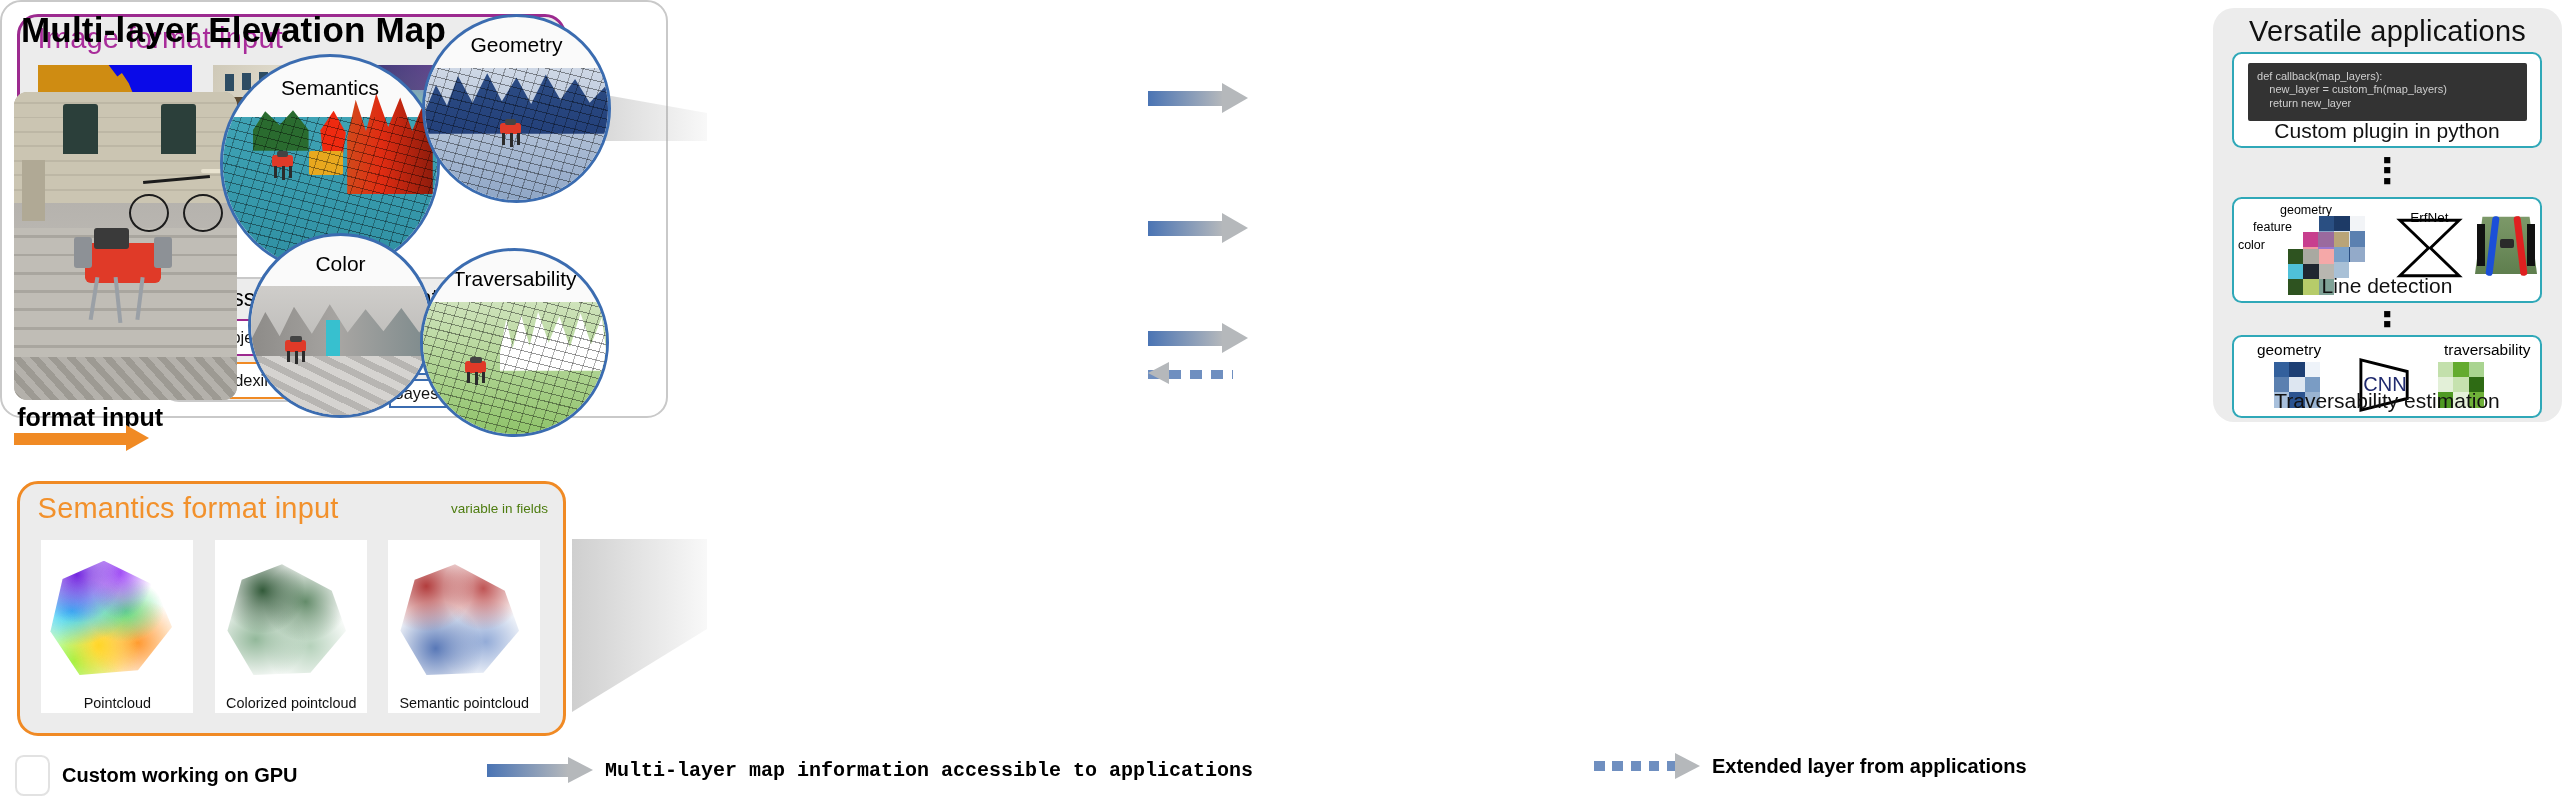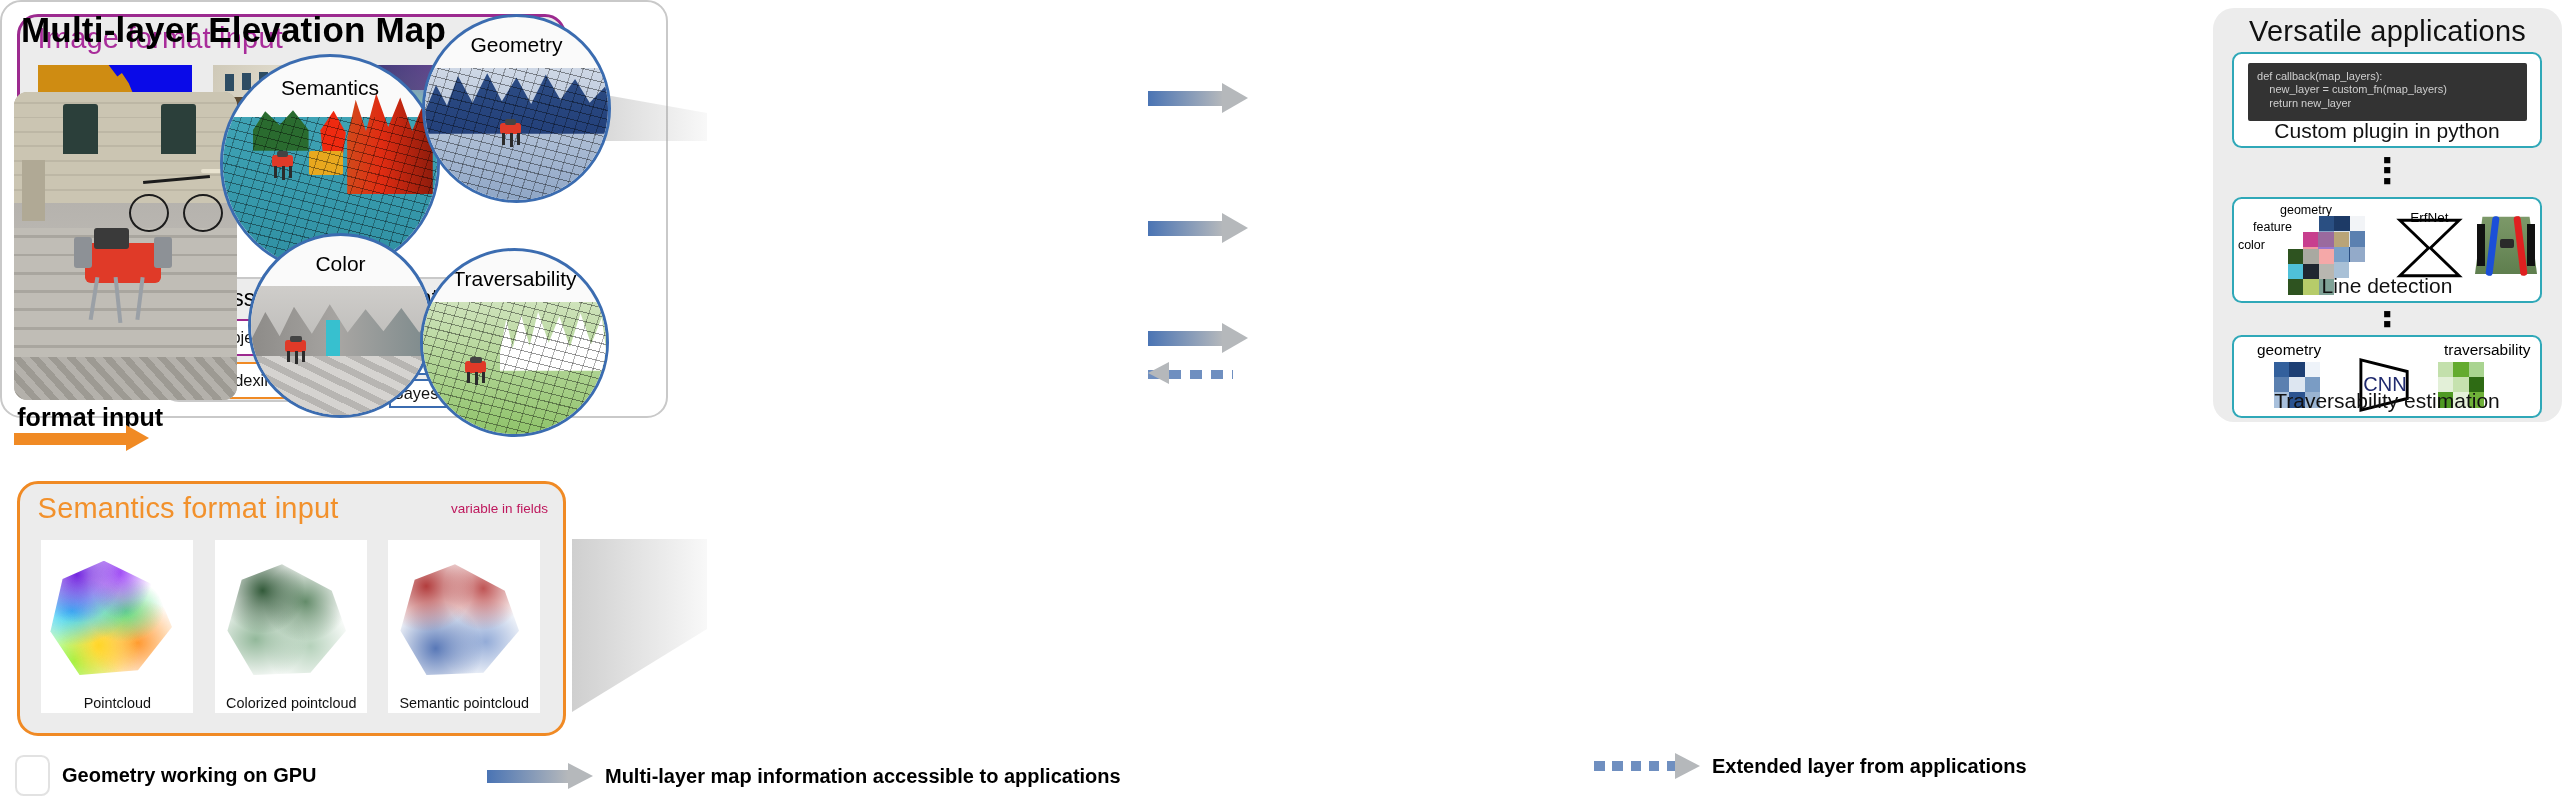--- a/index.html
+++ b/index.html
@@ -66,21 +66,21 @@
   .subbox{position:absolute;background:#fff;box-sizing:border-box;text-align:center;font-size:16.4px;color:#111;
           display:flex;align-items:center;justify-content:center;}
 
   .blkarrow{position:absolute;height:3.9px;background:#000;}
   .blkarrow:after{content:"";position:absolute;right:-12.5px;top:-7.7px;width:0;height:0;
      border-top:9.6px solid transparent;border-bottom:9.6px solid transparent;border-left:13.5px solid #000;}
 
   
   #pc-input{left:17.3px;top:481px;width:549px;height:255px;border:3.9px solid #f08a24;}
   #pc-input .panel-title{position:absolute;left:17.3px;top:7.7px;color:#f2912c;}
-  #pc-var{position:absolute;right:15.4px;top:17.3px;font-size:13.5px;color:#be185d;}
+  #pc-var{position:absolute;right:15.4px;top:17.3px;font-size:13.5px;color:#4d7c0f;}
 
   
   #map-panel{left:576px;top:7.7px;width:664px;height:414px;background:#fff;border:2.9px solid #c9c9c9;border-radius:21px;}
   #map-title{position:absolute;left:21px;top:9.6px;font-size:35px;font-weight:700;color:#000;letter-spacing:0.2px;}
   .wedge{position:absolute;background:linear-gradient(90deg,rgba(140,140,140,.42),rgba(200,200,200,.12));}
   .photo{position:absolute;border-radius:13.5px;overflow:hidden;}
   .circ{position:absolute;border-radius:50%;border:3.9px solid #3b6cb0;background:#fafafa;overflow:hidden;}
   .circ .lbl{position:absolute;left:0;right:0;top:9%;text-align:center;font-size:21px;color:#000;z-index:4;}
   .circ .art{position:absolute;left:0;right:0;bottom:0;height:72%;}
   .mesh{position:absolute;inset:0;
@@ -503,23 +503,23 @@
           <i style="background:#6fb139"></i>
       </div>
 
       <div class="appcap">Traversability estimation</div>
     </div>
   </div>
 
   <div id="legend">
     <div class="lg-item" style="left:0;top:1.9px;">
       <span class="lg-box"></span>
-      <span>Geometry working on GPU</span>
-    </div>
-    <div class="lg-item" style="left:472px;top:12px;">
+      <span>Custom working on GPU</span>
+    </div>
+    <div class="lg-item" style="left:472px;top:6px;font-family:Liberation Mono, monospace;">
       <span class="lg-gar">
           <span class="s"></span>
           <span class="h"></span>
         </span>
       <span>Multi-layer map information accessible to applications</span>
     </div>
     <div class="lg-item" style="left:1579px;top:1.9px;">
       <span class="lg-dar">
           <span class="s"></span>
           <span class="h"></span>

